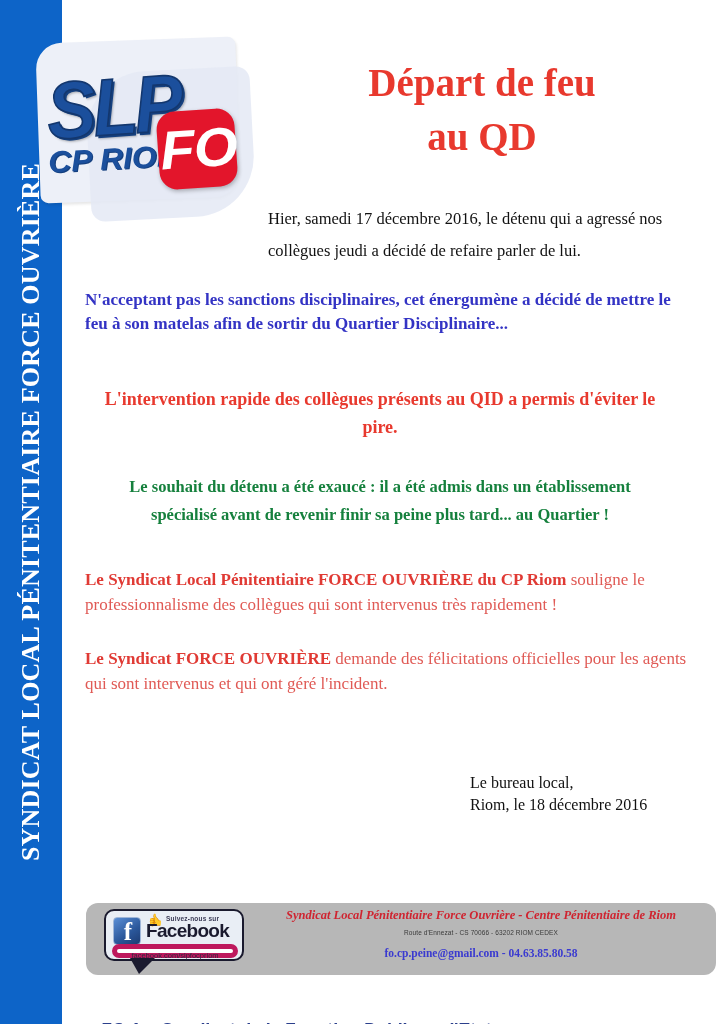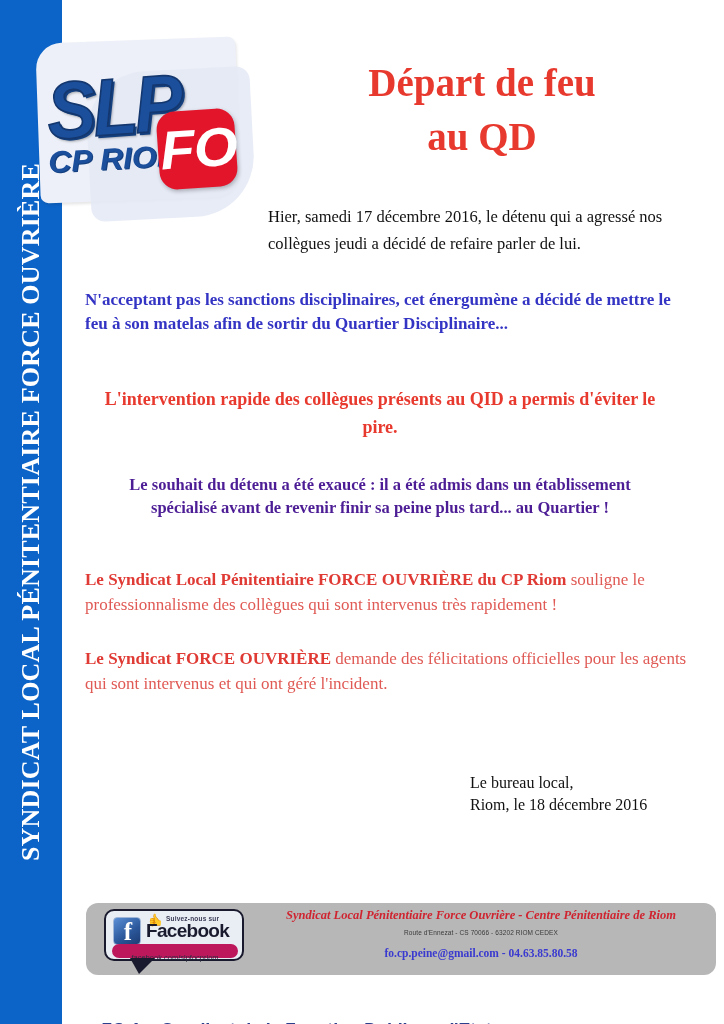--- a/index.html
+++ b/index.html
@@ -124,21 +124,21 @@
   }
   #title .l2 { display: block; }
 
   
   #intro {
     position: absolute;
     left: 268px; top: 203px;
     width: 434px;
     color: #111111;
     font-size: 16.5px;
-    line-height: 27px;
+    line-height: 32px;
     text-align: left;
   }
 
   
   .block { position: absolute; }
 
   #p-blue1 {
     left: 85px; top: 288px;
     width: 590px;
     color: #3333c4;
@@ -152,24 +152,24 @@
     width: 570px;
     color: #e8392e;
     font-weight: bold;
     font-size: 18px;
     line-height: 28px;
     text-align: center;
   }
   #p-blue2 {
     left: 95px; top: 473px;
     width: 570px;
-    color: #4c1d95;
+    color: #15803d;
     font-weight: bold;
     font-size: 16.5px;
-    line-height: 23px;
+    line-height: 28px;
     text-align: center;
   }
   #p-red2 {
     left: 85px; top: 567px;
     width: 600px;
     color: #e05a55;
     font-size: 17px;
     line-height: 25px;
     text-align: left;
   }
@@ -270,21 +270,21 @@
     font-size: 19px;
     letter-spacing: -0.7px;
     color: #1a1a2e;
   }
   #fb-url {
     position: absolute;
     left: 6px; top: 33px;
     width: 126px; height: 14px;
     background: #ffffff;
     border-radius: 8px;
-    border: 7px solid #be185d;
+    border: 5px solid #be185d;
     font-family: "Liberation Sans", sans-serif;
     font-size: 7.5px;
     line-height: 13px;
     text-align: center;
     color: #2b2b40;
   }
 
   #footer-head {
     position: absolute;
     left: 170px; top: 4px;

